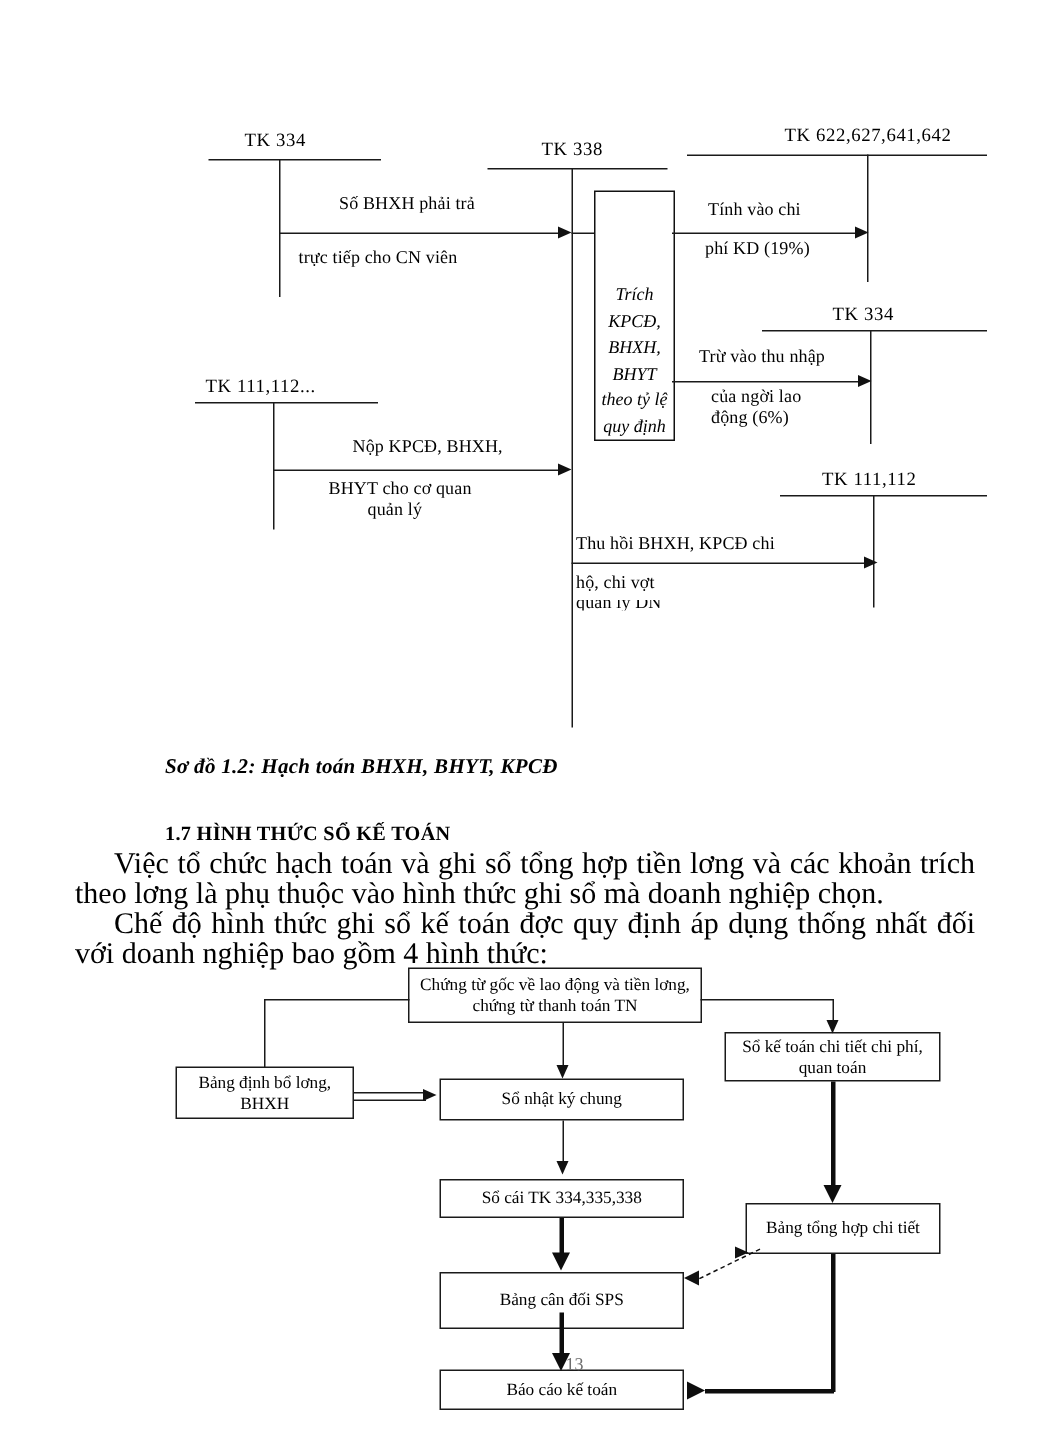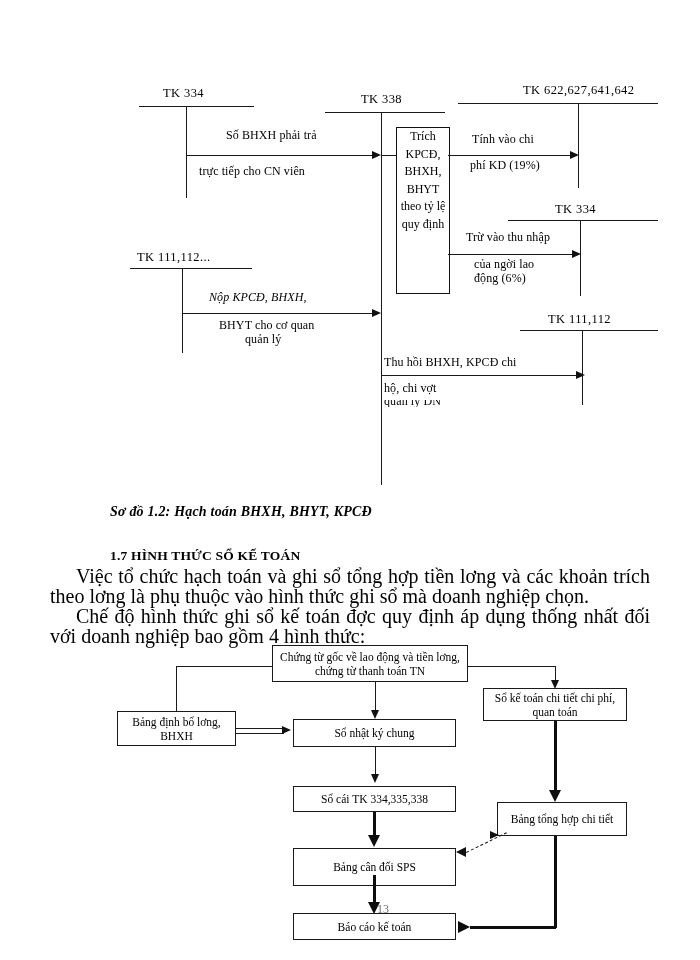--- a/index.html
+++ b/index.html
@@ -50,22 +50,22 @@
   }
   .arrowL{
     position:absolute;width:0;height:0;
     border-top:5px solid transparent;border-bottom:5px solid transparent;
     border-right:10px solid #111;
   }
 
   
   .center-box{
     position:absolute;border:1.5px solid #111;background:#fff;
-    display:flex;align-items:flex-start;justify-content:center;
-    text-align:center;font-size:12px;line-height:17.5px;
+    display:flex;align-items:flex-end;justify-content:center;
+    text-align:center;font-size:12px;line-height:17.5px;font-style:italic;
   }
 
   
   .caption{
     position:absolute;font-style:italic;font-weight:bold;font-size:14px;
     letter-spacing:.2px;white-space:nowrap;
   }
   .heading{
     position:absolute;font-weight:bold;font-size:13.5px;letter-spacing:.2px;
     white-space:nowrap;
@@ -136,21 +136,21 @@
     <div class="hline" style="left:448px;top:155px;width:125px;"></div>
     <div class="arrowR" style="left:570px;top:151px;"></div>
     <div class="note" style="left:470px;top:158px;">phí KD (19%)</div>
 
     <div class="note" style="left:466px;top:230px;">Trừ vào thu nhập</div>
     <div class="hline" style="left:448px;top:254px;width:128px;"></div>
     <div class="arrowR" style="left:572px;top:250px;"></div>
     <div class="note" style="left:474px;top:257px;">của ngời   lao</div>
     <div class="note" style="left:474px;top:271px;">động (6%)</div>
 
-    <div class="note" style="left:209px;top:290px;font-style:italic;">Nộp KPCĐ, BHXH,</div>
+    <div class="note" style="left:235px;top:290px;">Nộp KPCĐ, BHXH,</div>
     <div class="hline" style="left:182px;top:313px;width:192px;"></div>
     <div class="arrowR" style="left:372px;top:309px;"></div>
     <div class="note" style="left:219px;top:318px;">BHYT cho cơ quan</div>
     <div class="note" style="left:245px;top:332px;">quản lý</div>
 
     <div class="note" style="left:384px;top:355px;">Thu hồi BHXH, KPCĐ chi</div>
     <div class="hline" style="left:381px;top:375px;width:197px;"></div>
     <div class="arrowR" style="left:576px;top:371px;"></div>
     <div class="note" style="left:384px;top:381px;">hộ, chi vợt</div>
 

